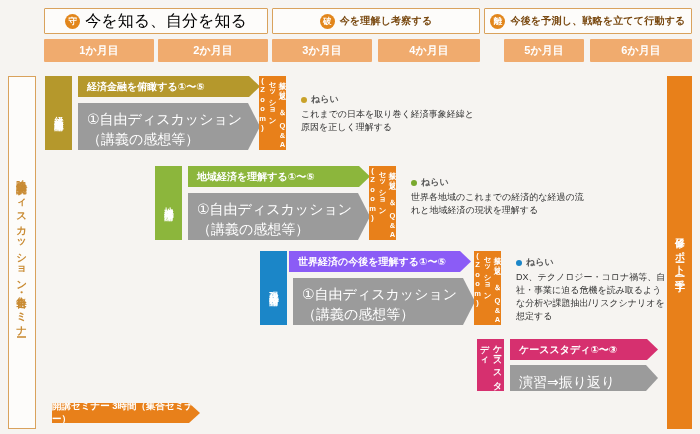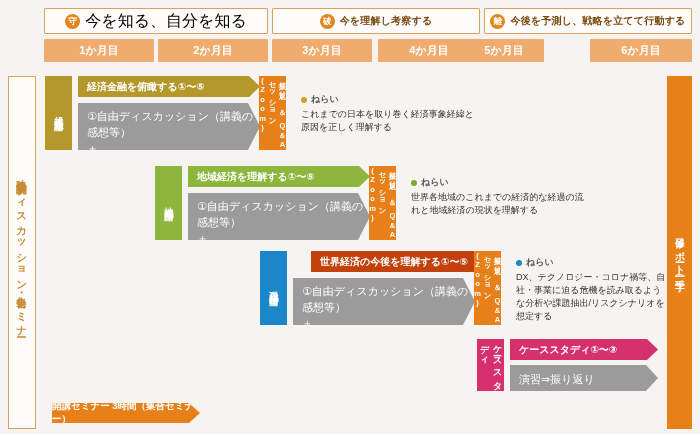--- a/index.html
+++ b/index.html
@@ -81,21 +81,21 @@
   .arrow-bar {
     position: absolute; height: 21px;
     display: flex; align-items: center;
     color: #ffffff; font-size: 10px; font-weight: bold;
     padding-left: 9px;
     clip-path: polygon(0 0, calc(100% - 11px) 0, 100% 50%, calc(100% - 11px) 100%, 0 100%);
   }
   .disc-box {
     position: absolute;
     background: #9b9b9b; color: #ffffff;
-    font-size: 11px; line-height: 1.45;
+    font-size: 14px; line-height: 1.45;
     padding: 6px 0 0 9px;
     clip-path: polygon(0 0, calc(100% - 12px) 0, 100% 50%, calc(100% - 12px) 100%, 0 100%);
   }
 
   .zoom-bar {
     position: absolute; width: 27px;
     background: #e8801a; color: #ffffff;
     display: flex; flex-direction: row-reverse;
     align-items: center; justify-content: center;
   }
@@ -137,21 +137,21 @@
   </div>
   <div class="phase" style="left:484px; width:208px;">
     <span class="phase-kanji">離</span>
     <span class="phase-label">今後を予測し、戦略を立てて行動する</span>
   </div>
 
   <div class="month" style="left:44px;  width:110px;">1か月目</div>
   <div class="month" style="left:158px; width:110px;">2か月目</div>
   <div class="month" style="left:272px; width:100px;">3か月目</div>
   <div class="month" style="left:378px; width:102px;">4か月目</div>
-  <div class="month" style="left:464px; width:80px;">5か月目</div>
+  <div class="month" style="left:504px; width:80px;">5か月目</div>
   <div class="month" style="left:590px; width:102px;">6か月目</div>
 
   <div id="left-panel">
     <span class="vtext">映像講義・ディスカッション・集合セミナー</span>
   </div>
 
   <div id="right-bar">
     <span class="vtext">修了レポート（一千字）</span>
   </div>
 
@@ -193,21 +193,21 @@
     <div class="aim-head">
       <span class="aim-dot" style="background:#79a92e;"></span>
       <span>ねらい</span>
     </div>
     <div class="aim-body">世界各地域のこれまでの経済的な経過の流れと地域経済の現状を理解する</div>
   </div>
 
   <div class="course-label" style="left:260px; top:251px; height:74px; background:#1b86c8;">
     <span class="vtext">現代経済特論</span>
   </div>
-  <div class="arrow-bar" style="left:311px; top:251px; width:182px; background:#c2410c;">世界経済の今後を理解する①〜⑤</div>
+  <div class="arrow-bar" style="left:289px; top:251px; width:182px; background:#8b5cf6;">世界経済の今後を理解する①〜⑤</div>
   <div class="disc-box" style="left:293px; top:278px; width:182px; height:47px;">
     <div>①自由ディスカッション（講義の感想等）</div>
     <div>＋</div>
     <div>②課題ディスカッション</div>
   </div>
   <div class="zoom-bar" style="left:474px; top:251px; height:74px;">
     <span class="vtext">振り返り ＆ Q&amp;A</span>
     <span class="vtext">セッション(Zoom)</span>
   </div>
   <div class="aim" style="left:516px; top:256px; width:150px;">

